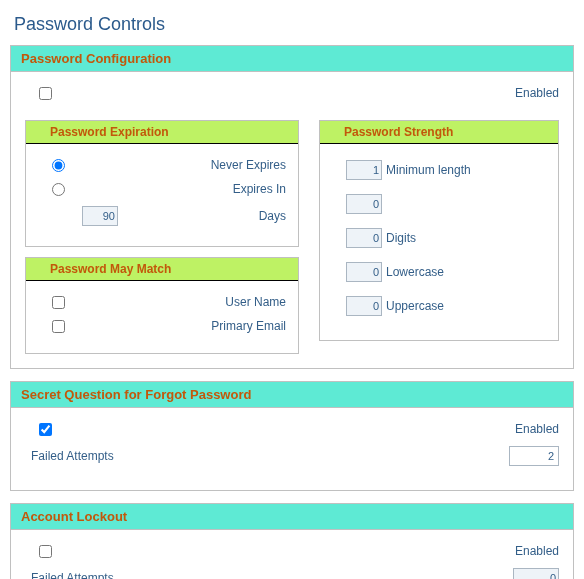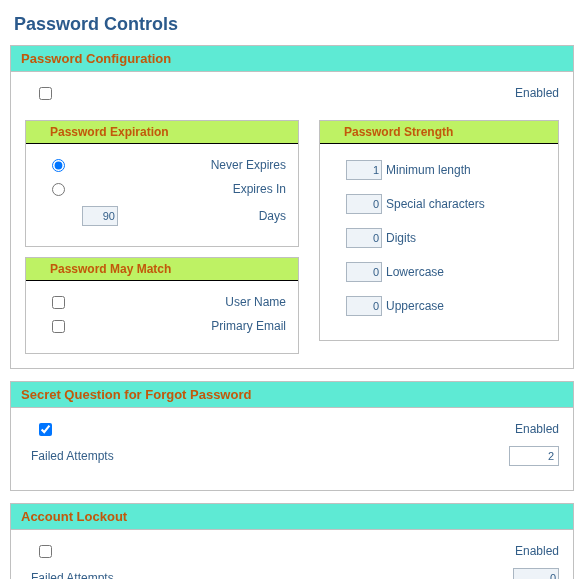--- a/index.html
+++ b/index.html
@@ -8,21 +8,21 @@
   font-family: Arial, Helvetica, sans-serif;
   font-size: 12px;
   color: #333;
   background: #fff;
   width: 584px;
   box-sizing: border-box;
 }
 .page-title {
   color: #2b5a8c;
   font-size: 18px;
-  font-weight: bold;
+  font-weight: normal;
   margin: 4px 0 10px 4px;
 }
 .panel {
   border: 1px solid #c0c0c0;
   margin-bottom: 12px;
 }
 .panel-header {
   background: #5eead4;
   border-bottom: 1px solid #c0c0c0;
   padding: 5px 10px;
@@ -164,21 +164,20 @@
 
         <div class="sub-panel">
           <div class="sub-panel-header">Password Strength</div>
           <div class="sub-panel-body">
             <div class="strength-row">
               <input class="num" type="text" value="1" style="">
               <span class="strength-label">Minimum length</span>
             </div>
             <div class="strength-row">
               <input class="num" type="text" value="0" style="">
-              <span class="strength-label">Special characters</span>
             </div>
             <div class="strength-row">
               <input class="num" type="text" value="0" style="">
               <span class="strength-label">Digits</span>
             </div>
             <div class="strength-row">
               <input class="num" type="text" value="0" style="">
               <span class="strength-label">Lowercase</span>
             </div>
             <div class="strength-row">

